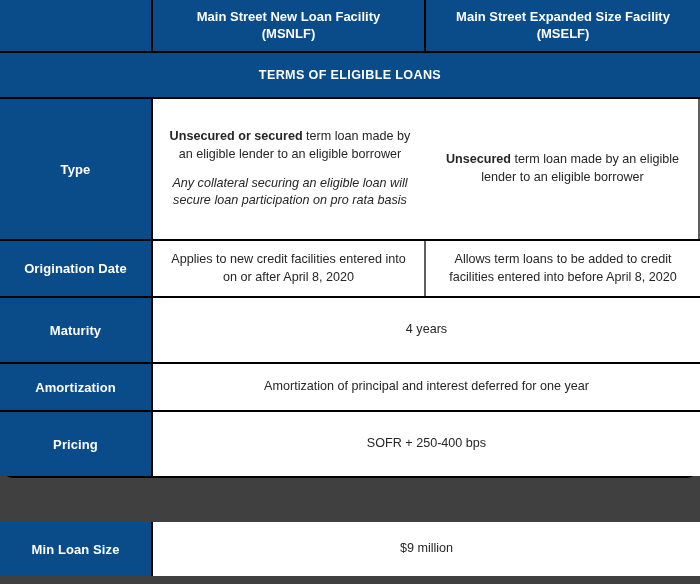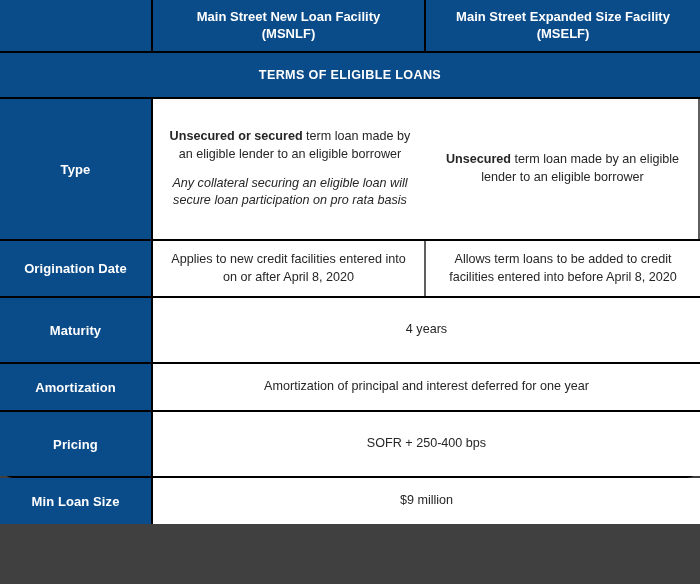--- a/index.html
+++ b/index.html
@@ -116,21 +116,21 @@
     width: 100%;
     text-align: center;
   }
 
   
   .h-type        { height: 142px; }
   .h-origination { height: 57px;  }
   .h-maturity    { height: 66px;  }
   .h-amort       { height: 48px;  }
   .h-pricing     { height: 66px; border-radius: 14px;  }
-  .h-minloan     { height: 46px; border-bottom: none; }
+  .h-minloan     { height: 54px; border-bottom: none; margin-top: 44px; }
 </style>
 </head>
 <body>
 
 <div class="table">
 
   <div class="row row-header">
     <div class="corner"></div>
     <div class="head-cell left">
       <span>Main Street New Loan Facility</span>

